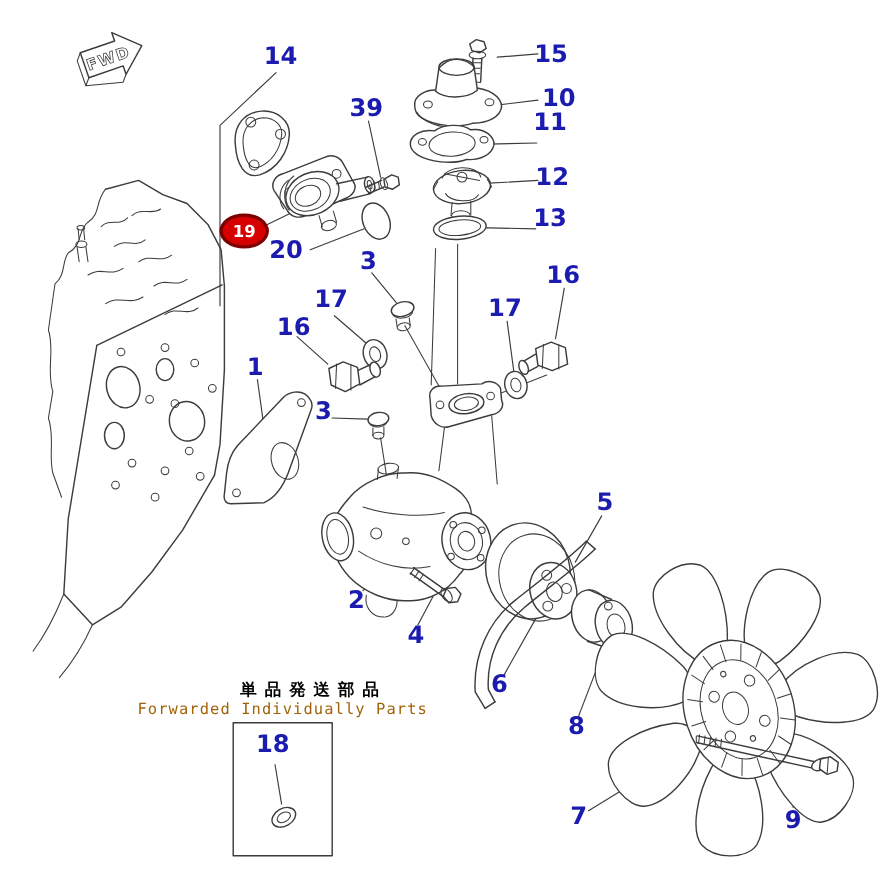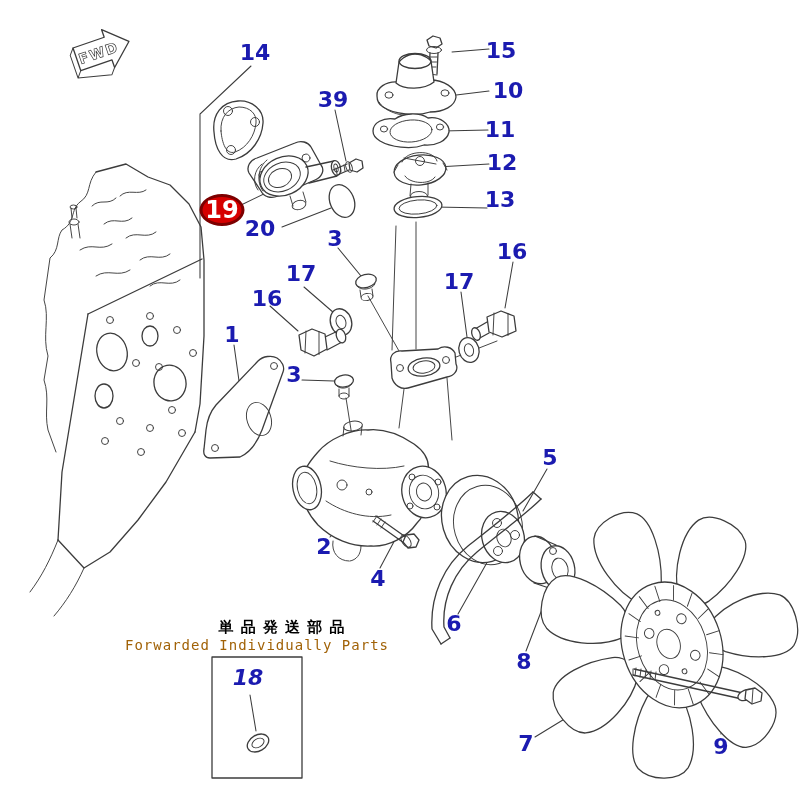--- a/index.html
+++ b/index.html
@@ -10,21 +10,21 @@
   .wht{fill:#ffffff;stroke:var(--line-color,#3c3c3c);stroke-width:1.3;stroke-linecap:round;stroke-linejoin:round;}
   .thin{stroke-width:0.95;}
   .leader{fill:none;stroke:var(--line-color,#3c3c3c);stroke-width:1.05;stroke-linecap:round;}
   #callout-layer{position:absolute;left:0;top:0;width:800px;height:800px;z-index:5;pointer-events:none;}
   .callout{position:absolute;transform:translate(-50%,-50%);
            font:bold 22px "DejaVu Sans","Liberation Sans",sans-serif;
            color:var(--callout-color,#1b1bb0);white-space:nowrap;}
   .callout.badge{display:flex;align-items:center;justify-content:center;
            width:39px;height:26px;border-radius:50%;
            background:var(--badge-fill,#d60000);border:3px solid var(--badge-border,#7c0000);
-           color:var(--badge-text,#fff);font-size:24px;}
+           color:var(--badge-text,#fff);font-size:15px;}
   .watermark{position:absolute;left:283px;top:376px;z-index:6;display:flex;align-items:flex-start;
            font:bold 32px "DejaVu Sans","Liberation Sans",sans-serif;
            color:var(--wm-color,#3f74c8);opacity:0.62;letter-spacing:0px;white-space:nowrap;}
   .watermark .reg{font-size:12px;margin-top:0px;}
   .wm-arrow{width:44px;height:38px;margin:0 -3px;}
   .footer-jp{position:absolute;left:258px;top:618px;transform:translateX(-50%);
            font:bold 15px "DejaVu Sans",sans-serif;letter-spacing:1px;color:#000000;white-space:nowrap;margin-left:24px;}
   .footer-en{position:absolute;left:257px;top:637px;transform:translateX(-50%);
            font:14px "DejaVu Sans Mono","Liberation Mono",monospace;letter-spacing:1px;color:#a16207;white-space:nowrap;}
   .fwd-text{font:bold 14px "DejaVu Sans",sans-serif;letter-spacing:1.5px;
@@ -317,39 +317,39 @@
     <ellipse class="ln thin" transform="rotate(-30 258 743)" cx="258" cy="743" rx="6.5" ry="4.2"></ellipse>
   </g>
 
 </svg>
 
 <div id="callout-layer">
       <div class="callout" style="left: 255px; top: 52px;">14</div>
       <div class="callout" style="left: 333px; top: 99px;">39</div>
       <div class="callout" style="left: 501px; top: 50px;">15</div>
       <div class="callout" style="left: 508px; top: 90px;">10</div>
-      <div class="callout" style="left: 500px; top: 129px; text-align: center;">11</div>
+      <div class="callout" style="left: 500px; top: 112px; text-align: center;">11</div>
       <div class="callout" style="left: 502px; top: 162px;">12</div>
       <div class="callout" style="left: 500px; top: 199px;">13</div>
       <div class="callout badge" style="left: 222px; top: 210px;">19</div>
       <div class="callout" style="left: 260px; top: 228px;">20</div>
       <div class="callout" style="left: 335px; top: 238px;">3</div>
       <div class="callout" style="left: 512px; top: 251px;">16</div>
       <div class="callout" style="left: 459px; top: 281px;">17</div>
       <div class="callout" style="left: 301px; top: 273px;">17</div>
       <div class="callout" style="left: 267px; top: 298px;">16</div>
       <div class="callout" style="left: 232px; top: 334px;">1</div>
       <div class="callout" style="left: 294px; top: 374px;">3</div>
       <div class="callout" style="left: 550px; top: 457px;">5</div>
       <div class="callout" style="left: 324px; top: 546px;">2</div>
       <div class="callout" style="left: 378px; top: 578px;">4</div>
       <div class="callout" style="left: 454px; top: 623px;">6</div>
       <div class="callout" style="left: 524px; top: 661px;">8</div>
       <div class="callout" style="left: 526px; top: 743px;">7</div>
       <div class="callout" style="left: 721px; top: 746px;">9</div>
-      <div class="callout" style="left: 248px; top: 677px; font-style: italic;">18</div>
+      <div class="callout" style="left: 248px; top: 677px;">18</div>
     </div>
 
 
 <div class="footer-jp">単 品 発 送 部 品</div>
 <div class="footer-en">Forwarded Individually Parts</div>
 
 </div>
 
 </body></html>

